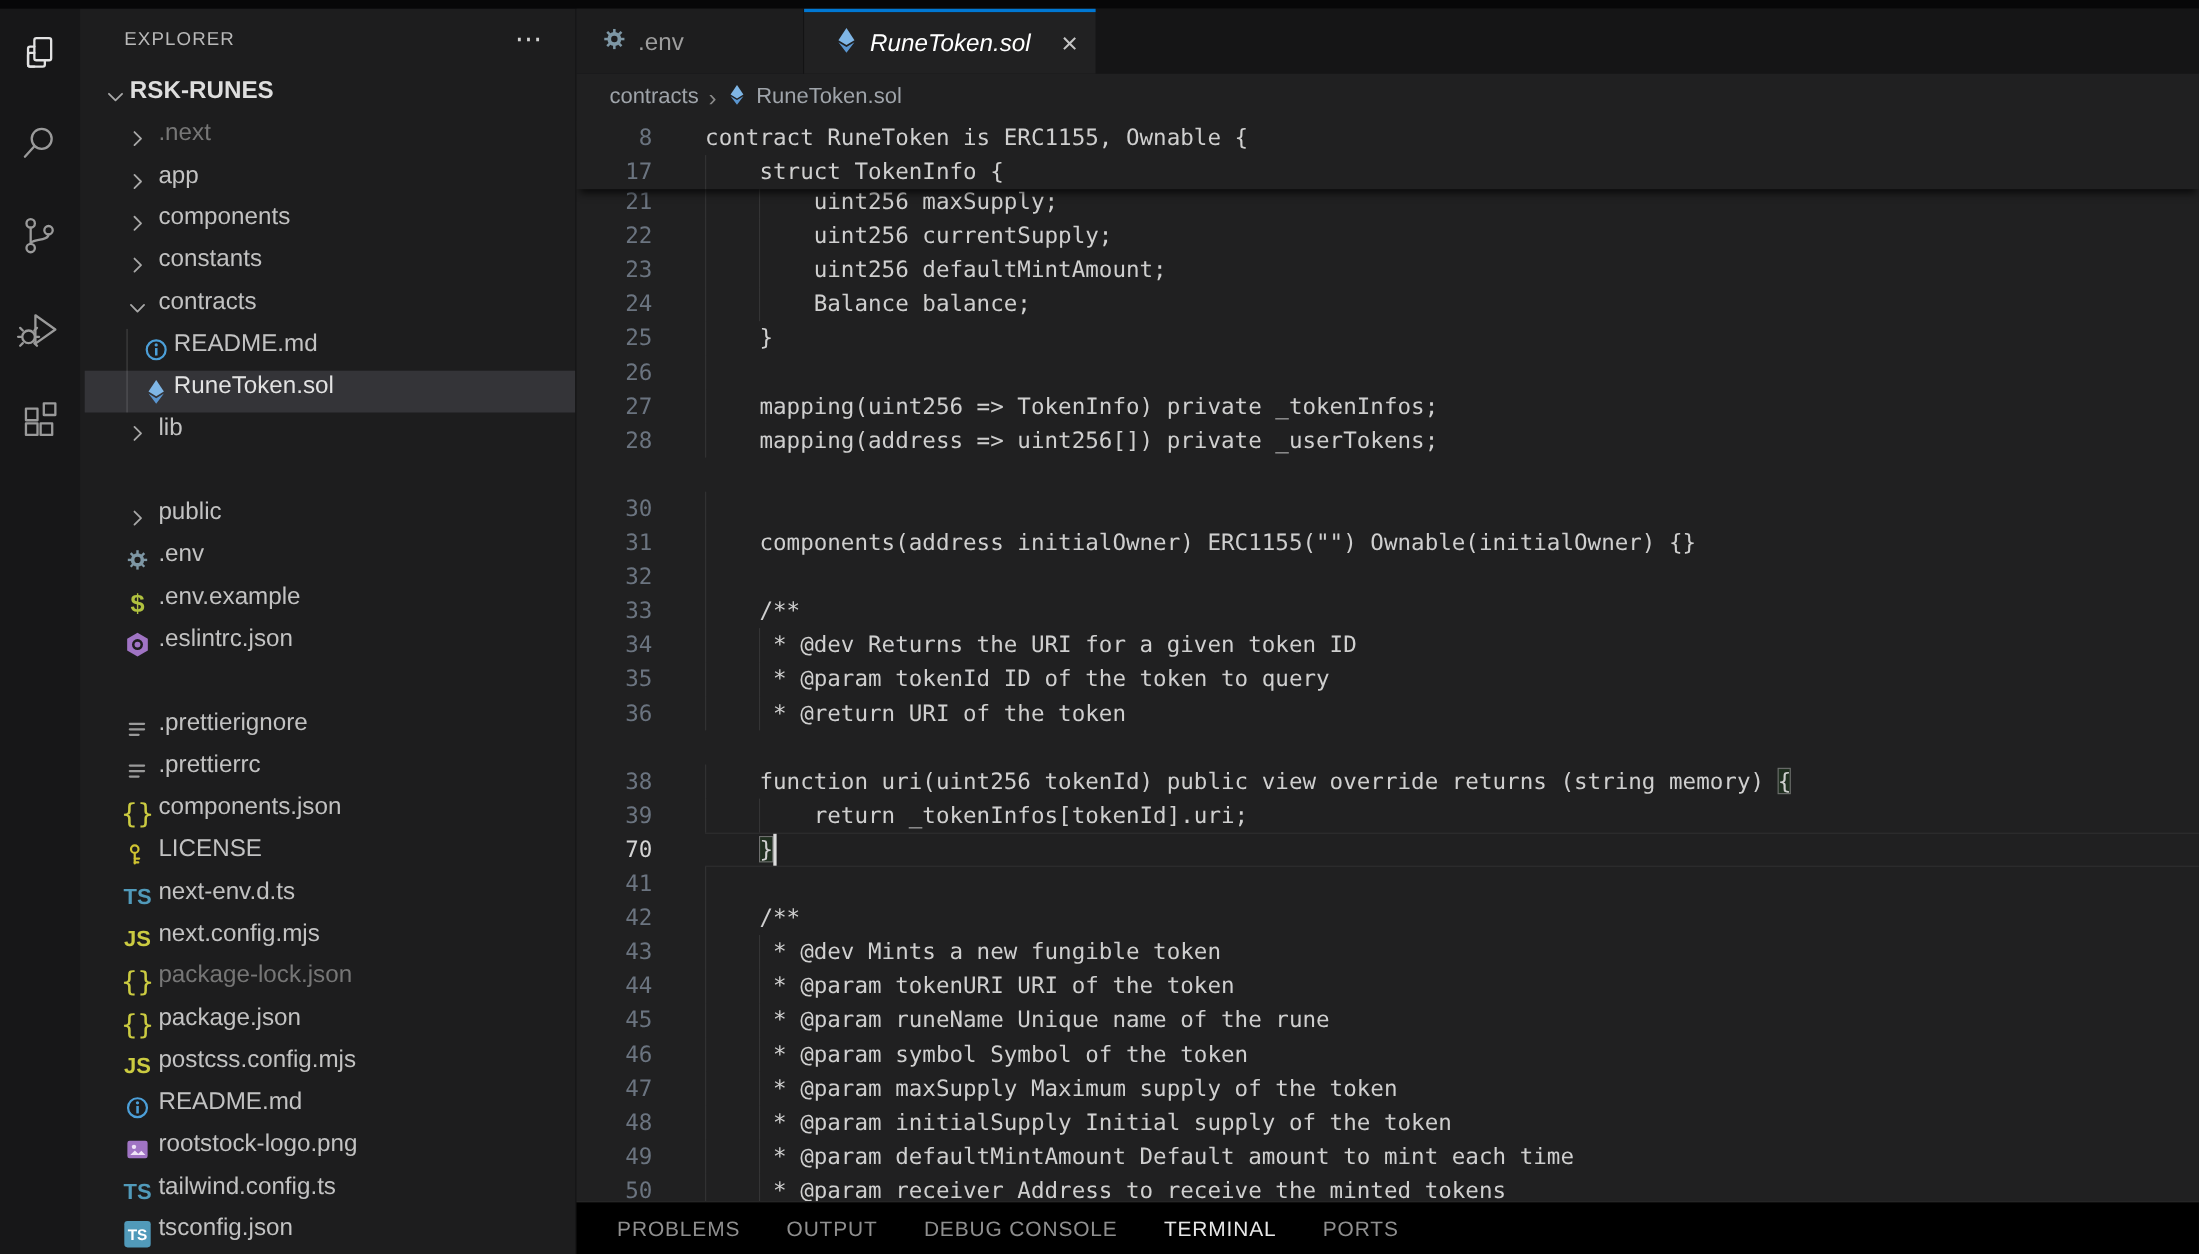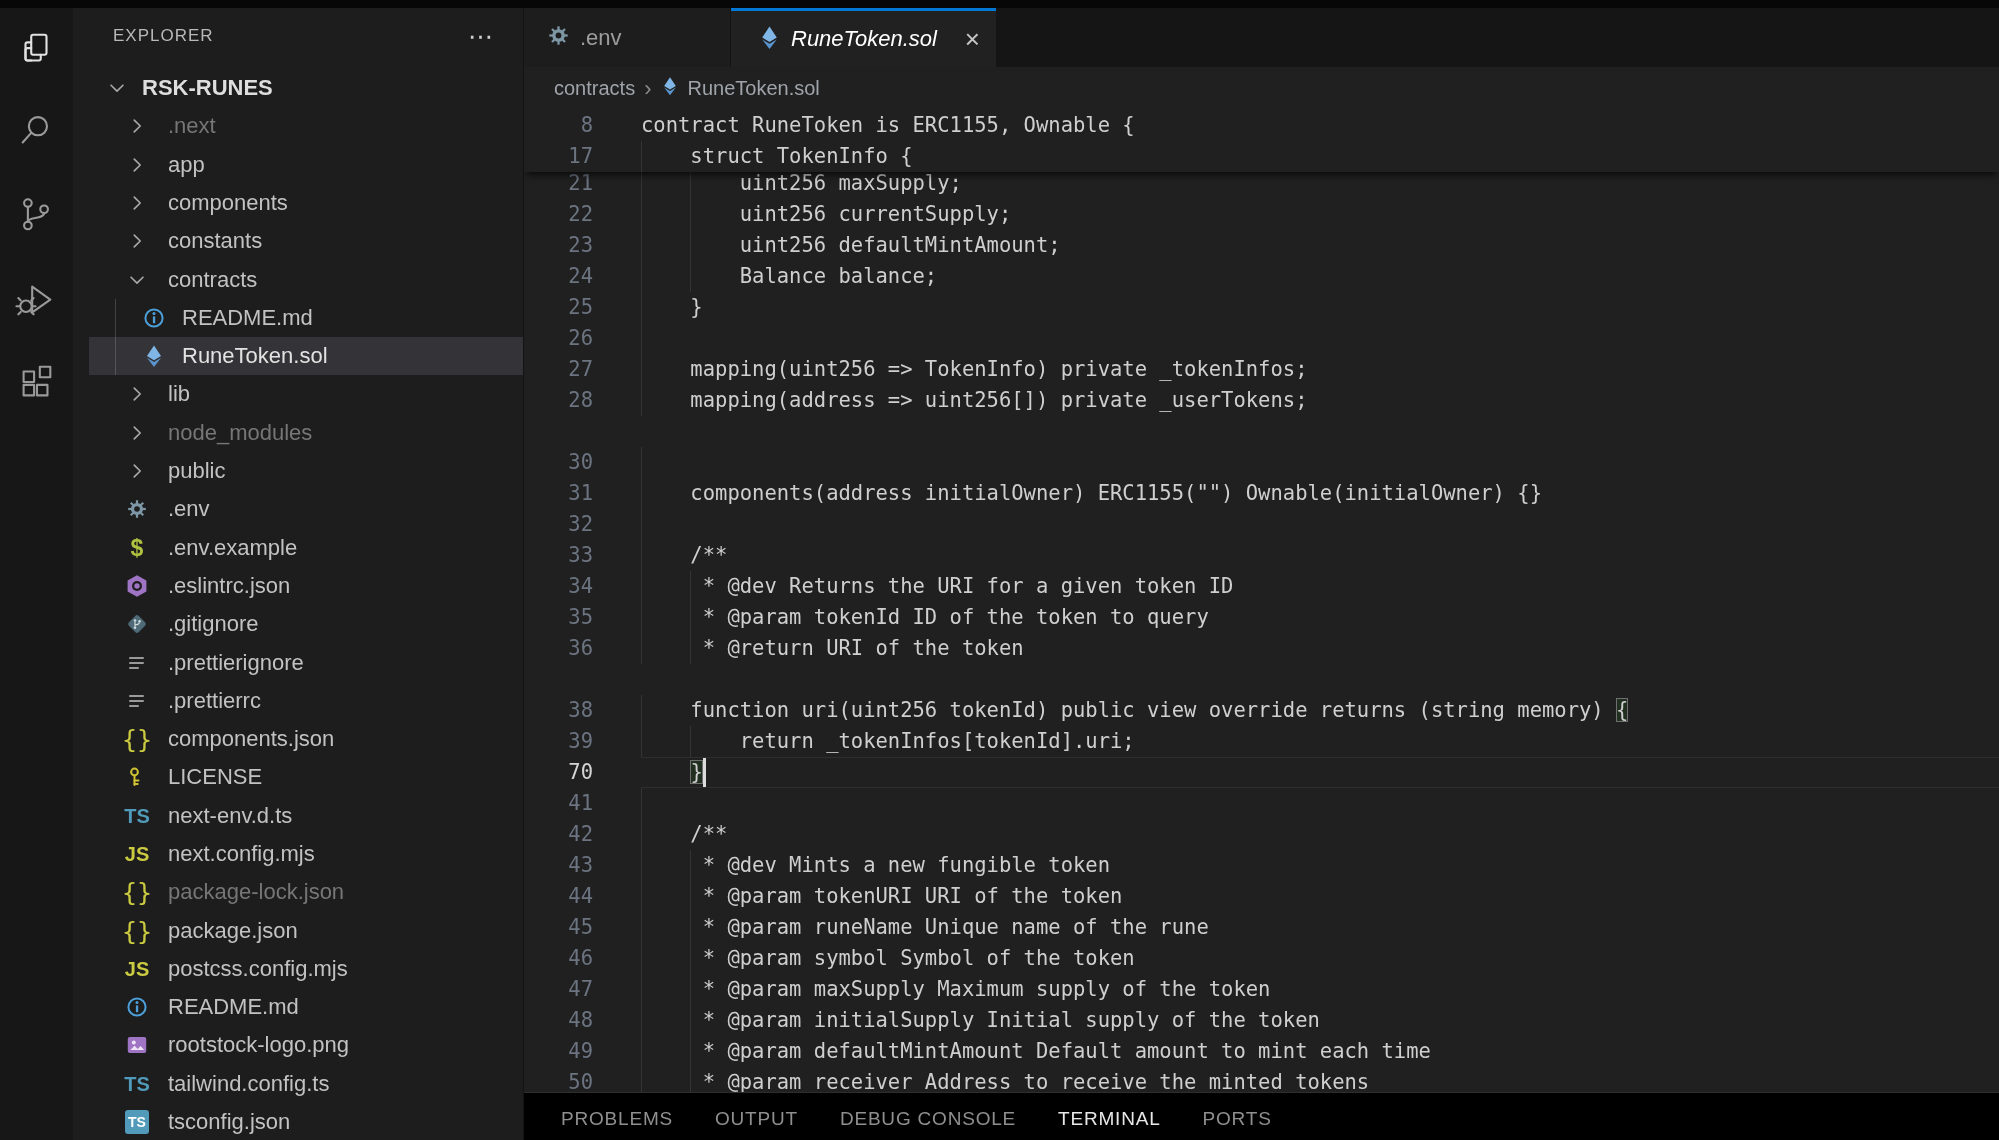--- a/index.html
+++ b/index.html
@@ -6,21 +6,21 @@
   #top-strip{position:absolute;left:0;top:0;width:1999px;height:8px;background:#070708;}
   #activitybar{position:absolute;left:0;top:8px;width:73px;height:1132px;background:#171718;}
   .ab-item{position:absolute;left:14px;width:44px;height:44px;display:flex;align-items:center;justify-content:center;}
   .ab-item svg{width:42px;height:42px;stroke:#9a9a9a;fill:none;stroke-width:2.2px;stroke-linecap:round;stroke-linejoin:round;}
   .ab-item.active svg{stroke:#e2e2e2;}
   #sidebar{position:absolute;left:73px;top:8px;width:450px;height:1132px;background:#1d1d1e;}
   #sb-header{position:absolute;top:10px;left:40px;right:0;height:36px;display:flex;align-items:center;}
   #sb-title{font-size:17px;letter-spacing:1px;color:#b9b9b9;}
   #sb-more{margin-left:auto;margin-right:28px;color:#d0d0d0;font-size:25px;letter-spacing:2px;}
   #tree{position:absolute;left:0;top:0;right:0;bottom:0;}
-  .trow{position:absolute;left:16px;width:450px;height:38px;display:flex;align-items:center;color:#c2c2c2;font-size:22px;white-space:nowrap;gap:12px;}
+  .trow{position:absolute;left:4px;width:450px;height:38px;display:flex;color:#c2c2c2;font-size:22px;white-space:nowrap;}
   .trow.selected{background:#343438;color:#e2e2e2;}
   .trow.dimmed{color:#767676;}
   .slot{display:flex;align-items:center;justify-content:center;flex:0 0 auto;}
   .chev svg{width:22px;height:22px;stroke:#a8a8a8;stroke-width:1.8;fill:none;stroke-linecap:round;stroke-linejoin:round;}
   .root-lbl{font-weight:bold;color:#dedede;}
   .tguide{position:absolute;width:1px;background:rgba(255,255,255,0.17);left:42px;}
   .ticon-text{font-weight:bold;font-family:"Liberation Sans",sans-serif;}
   #editor-root{position:absolute;left:523px;top:8px;width:1476px;height:1132px;background:#202021;border-left:1px solid #131314;box-sizing:border-box;}
   #tabbar{position:absolute;left:0;top:0;right:0;height:59px;background:#151516;display:flex;}
   .tab{display:flex;align-items:center;height:59px;box-sizing:border-box;position:relative;}
@@ -166,28 +166,20 @@
         <span class="lbl ">RuneToken.sol</span>
       </div>
       <div class="trow" style="top: 367px;">
         <span class="slot chev" style="margin-left:29px;width:38px">
           <svg width="24" height="24" viewBox="0 0 24 24">
             <path d="M9 5.5l6.5 6.5L9 18.5" stroke="#a8a8a8" stroke-width="1.8" fill="none" stroke-linecap="round" stroke-linejoin="round"></path>
           </svg>
         </span>
         <span class="lbl ">lib</span>
       </div>
-      <div class="trow dimmed" style="top: 406px;">
-        <span class="slot chev" style="margin-left:29px;width:38px">
-          <svg width="24" height="24" viewBox="0 0 24 24">
-            <path d="M9 5.5l6.5 6.5L9 18.5" stroke="#a8a8a8" stroke-width="1.8" fill="none" stroke-linecap="round" stroke-linejoin="round"></path>
-          </svg>
-        </span>
-        <span class="lbl ">node_modules</span>
-      </div>
       <div class="trow" style="top: 444px;">
         <span class="slot chev" style="margin-left:29px;width:38px">
           <svg width="24" height="24" viewBox="0 0 24 24">
             <path d="M9 5.5l6.5 6.5L9 18.5" stroke="#a8a8a8" stroke-width="1.8" fill="none" stroke-linecap="round" stroke-linejoin="round"></path>
           </svg>
         </span>
         <span class="lbl ">public</span>
       </div>
       <div class="trow" style="top: 482px;">
         <span class="slot " style="margin-left:29px;width:38px">
@@ -212,35 +204,20 @@
       </div>
       <div class="trow" style="top: 559px;">
         <span class="slot " style="margin-left:29px;width:38px">
           <svg width="24" height="24" viewBox="0 0 24 24">
             <polygon points="12,1.2 21.4,6.6 21.4,17.4 12,22.8 2.6,17.4 2.6,6.6" fill="#a074c4"></polygon>
             <circle cx="12" cy="12" r="5" fill="#1d1d1e"></circle>
             <circle cx="12" cy="12" r="2.7" fill="#a074c4"></circle>
           </svg>
         </span>
         <span class="lbl ">.eslintrc.json</span>
-      </div>
-      <div class="trow" style="top: 597px;">
-        <span class="slot " style="margin-left:29px;width:38px">
-          <svg width="24" height="24" viewBox="0 0 24 24">
-            <rect x="5" y="5" width="14" height="14" rx="2.6" transform="rotate(45 12 12)" fill="#4e6a77"></rect>
-            <g stroke="#cfd8dc" stroke-width="1.2" fill="none">
-              <path d="M10 9.7v5"></path>
-              <path d="M10 12.7c3 0 4.2-1 4.4-2.4"></path>
-            </g>
-            <circle cx="10" cy="8.5" r="1.3" fill="#cfd8dc"></circle>
-            <circle cx="10" cy="15.8" r="1.3" fill="#cfd8dc"></circle>
-            <circle cx="14.6" cy="9.2" r="1.3" fill="#cfd8dc"></circle>
-          </svg>
-        </span>
-        <span class="lbl ">.gitignore</span>
       </div>
       <div class="trow" style="top: 636px;">
         <span class="slot " style="margin-left:29px;width:38px">
           <svg width="24" height="24" viewBox="0 0 24 24">
             <g stroke="#9a9a9a" stroke-width="2" stroke-linecap="round">
               <path d="M5 7h13"></path>
               <path d="M5 12h13"></path>
               <path d="M5 17h8"></path>
             </g>
           </svg>

